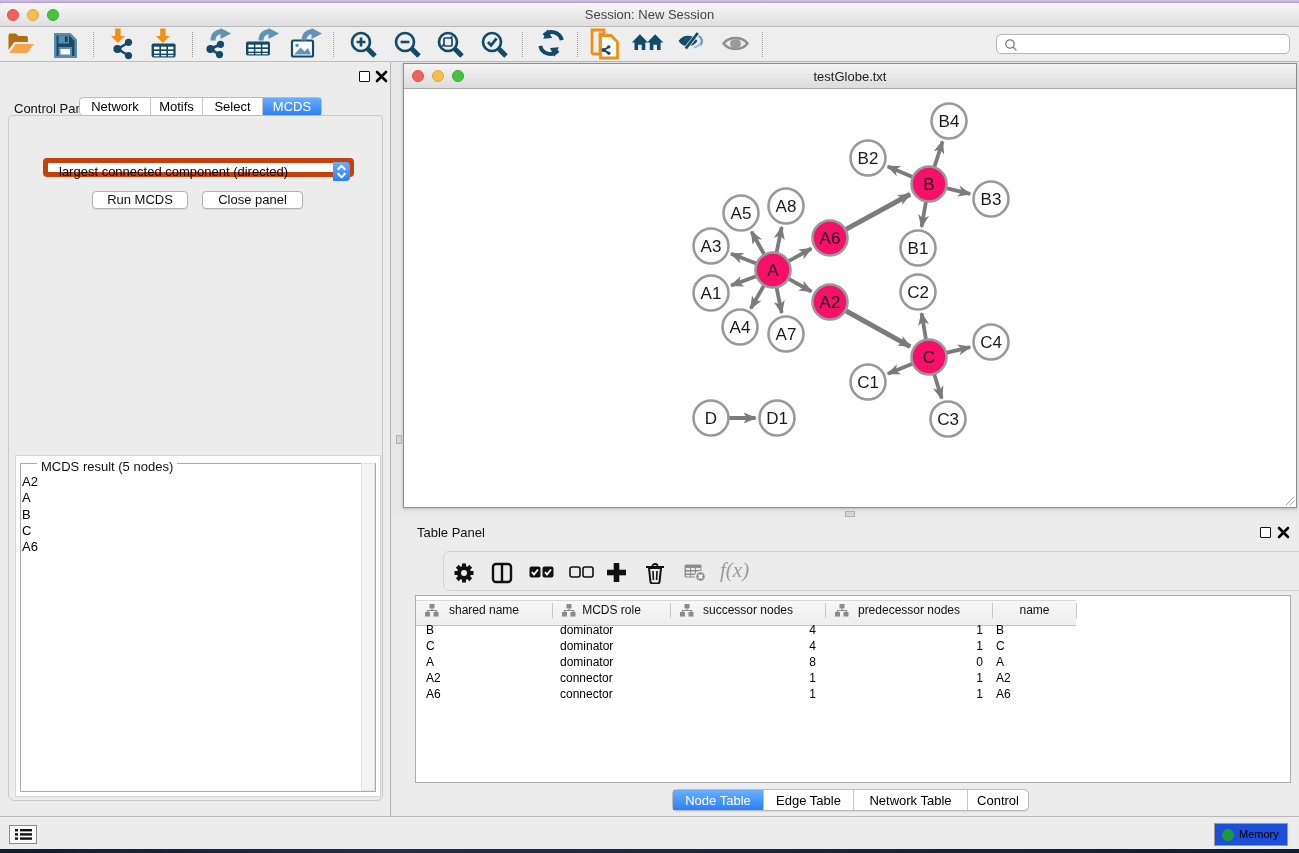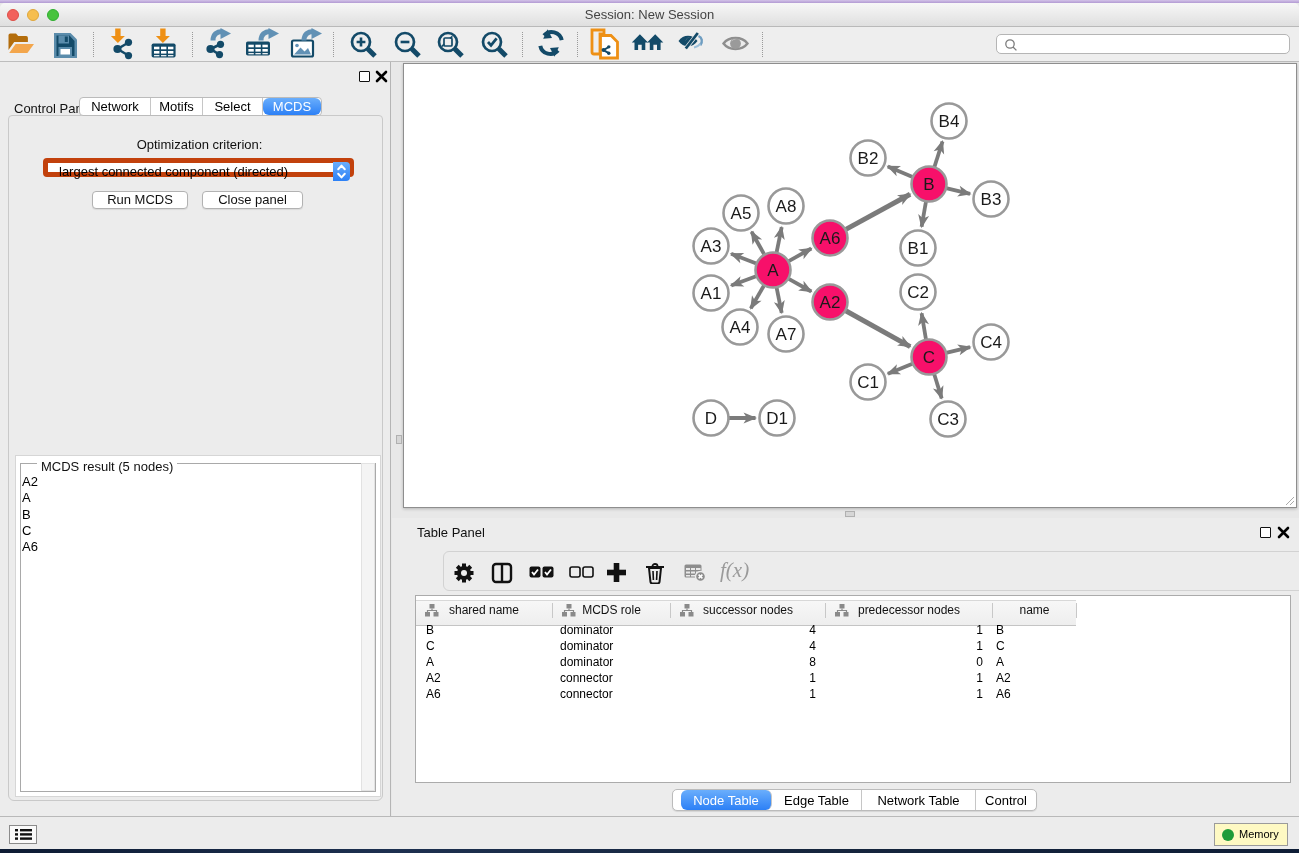--- a/index.html
+++ b/index.html
@@ -32,21 +32,21 @@
   border-right:1px solid #b5b5b5; }
 #cpanel .hdr { position:absolute; left:14px; top:9px; font-size:13px; color:#111;margin-top:30px; }
 .flt { position:absolute; width:11px; height:11px; border:1.5px solid #111; background:#fff; border-radius:1px; }
 #cptabs { position:absolute; left:79px; top:35px; width:243px; height:19px;
   display:flex; border:1px solid #bbb; border-radius:4px; background:#fff;
   font-size:13px; text-align:center; line-height:18px; }
 #cptabs div { border-right:1px solid #c6c6c6; }
 #cptabs div:last-child { border-right:none; }
 #cpbody { position:absolute; left:8px; top:53px; width:375px; height:686px;
   border:1px solid #c9c9c9; border-radius:4px 4px 6px 6px; background:#ececec; }
-.selblue { background:linear-gradient(#6aaefc,#2c80f6); color:#fff;border-radius:6px; }
+.selblue { background:linear-gradient(#6aaefc,#2c80f6); color:#fff; }
 #optlabel { position:absolute; left:8px; width:383px; top:75px; text-align:center; font-size:13px; color:#111; }
 #dropdown { position:absolute; left:43px; top:96px; width:311px; height:19px;
   background:#fff; border:5px solid #c2410c; border-radius:4px; font-size:13px; }
 #dropdown span { position:absolute; left:11px; top:1px; }
 #dropstep { position:absolute; right:-1px; top:-1px; width:17px; height:19px;
   background:linear-gradient(#6aaefc,#2c80f6); border-radius:0 4px 4px 0; }
 .btn { position:absolute; height:18px; background:#fff; border:1px solid #b2b2b2;
   border-radius:4px; font-size:13px; text-align:center; line-height:16px; color:#111;
   box-shadow:0 1px 1px rgba(0,0,0,0.08); }
 #fieldset { position:absolute; left:15px; top:393px; width:366px; height:342px;
@@ -73,31 +73,31 @@
 #ttoolbar { position:absolute; left:23px; top:33px; width:876px; height:40px;
   background:#ececec; border:1px solid #d2d2d2; border-radius:6px;margin-left:28px; }
 #ttable { position:absolute; left:23px; top:77px; width:876px; height:188px;
   background:#fff; border:1px solid #ababab; }
 #thead { position:absolute; left:0px; top:4px; width:660px; height:26px;
   background:linear-gradient(#f7f7f7,#eeeeee); border-top:1px solid #d8d8d8; border-bottom:1px solid #c4c4c4; font-size:12px; color:#111; }
 #thead .cell { position:absolute; top:2px; height:15px; border-right:1px solid #c8c8c8; text-align:center; }
 .trow { position:absolute; font-size:12px; color:#000; height:16px; }
 #ttabs { position:absolute; left:280px; top:271px; height:22px; display:flex;
   border:1px solid #bbb; border-radius:5px; background:#fff; font-size:13px;
-  line-height:21px; text-align:center; box-shadow:0 1px 1px rgba(0,0,0,0.1);padding-left:8px; }
+  line-height:21px; text-align:center; box-shadow:0 1px 1px rgba(0,0,0,0.1); }
 #ttabs div { border-right:1px solid #c6c6c6; }
 #ttabs div:last-child { border-right:none; }
 
 
 #statusbar { left:0; top:816px; width:1299px; height:33px; background:#ececec;
   border-top:1px solid #b9b9b9; }
 #listbtn { position:absolute; left:9px; top:8px; width:28px; height:19px;
   background:#fafafa; border:1px solid #8b8b8b; }
 #membtn { position:absolute; right:11px; top:6px; width:74px; height:23px;
-  background:#fef9c3; border:1px solid #9b9b9b; font-size:11px; color:#000; }
+  background:#1d4ed8; border:1px solid #9b9b9b; font-size:11px; color:#000; }
 #membtn .dot { position:absolute; left:7px; top:5px; width:12px; height:12px;
   border-radius:50%; background:#1e9b39; }
 #membtn .txt { position:absolute; left:24px; top:4px; }
 #bottomstrip { left:0; top:849px; width:1299px; height:4px;
   background:linear-gradient(90deg,#0d1b33,#1d3050 30%,#16263e 60%,#0e1d36); }
 .grip { position:absolute; background:#d6d6d6; border:1px solid #b0b0b0; }
 </style></head>
 <body>
 <div class="abs" id="purple"></div>
 <div class="abs" id="titlebar">
@@ -261,39 +261,44 @@
   <svg style="position:absolute;left:375px;top:8px" width="13" height="13" viewBox="0 0 13 13">
       <path d="M2 2 L11 11 M11 2 L2 11" stroke="#000" stroke-width="2.6" stroke-linecap="round"></path>
     </svg>
   <div id="cpbody"></div>
   <div id="cptabs">
     <div style="width:71px">Network</div>
     <div style="width:52px">Motifs</div>
     <div style="width:60px">Select</div>
     <div style="width:58px" class="selblue">MCDS</div>
   </div>
-  <div id="optlabel">Optimization criterion:</div>
   <div id="dropdown">
       <span>largest connected component (directed)</span>
     <div id="dropstep"><svg width="17" height="19" viewBox="0 0 17 19">
           <path d="M5.2 7.2 L8.5 3.6 L11.8 7.2 M5.2 11.8 L8.5 15.4 L11.8 11.8" stroke="#fff" stroke-width="2" fill="none" stroke-linecap="round" stroke-linejoin="round"></path>
         </svg></div>
   </div>
   <div class="btn" style="left:92px; top:129px; width:96px;">Run MCDS</div>
   <div class="btn" style="left:202px; top:129px; width:101px;">Close panel</div>
   <div id="fieldset">
     <div class="inner">
         <div class="legend">MCDS result (5 nodes)</div>
       </div>
     <div class="items">A2<br>A<br>B<br>C<br>A6</div>
     <div class="sbar"></div>
   </div>
 </div>
 
 <div class="abs" id="netwin">
+  <div id="nettitle">
+    <div class="tl2 r tl" style="left:8px"></div>
+    <div class="tl2 y tl" style="left:28px"></div>
+    <div class="tl2 g tl" style="left:48px"></div>
+    <div class="title">testGlobe.txt</div>
+  </div>
   <svg style="position:absolute;left:1px;top:25px" width="892" height="418" viewBox="0 0 892 418">
       <defs>
         <marker id="arw" markerWidth="15" markerHeight="12" refX="12.5" refY="6" orient="auto" markerUnits="userSpaceOnUse">
           <path d="M0.5,0.5 L14,6 L0.5,11.5 L4,6 z" fill="#7b7b7b"></path>
         </marker>
       </defs>
       <g stroke="#7b7b7b">
         <line x1="359.9" y1="166.6" x2="346.5" y2="142.7" stroke-width="3.8" marker-end="url(#arw)"></line>
         <line x1="371.3" y1="164.8" x2="376.7" y2="138.1" stroke-width="3.8" marker-end="url(#arw)"></line>
         <line x1="352.6" y1="175.0" x2="326.1" y2="164.8" stroke-width="3.8" marker-end="url(#arw)"></line>

